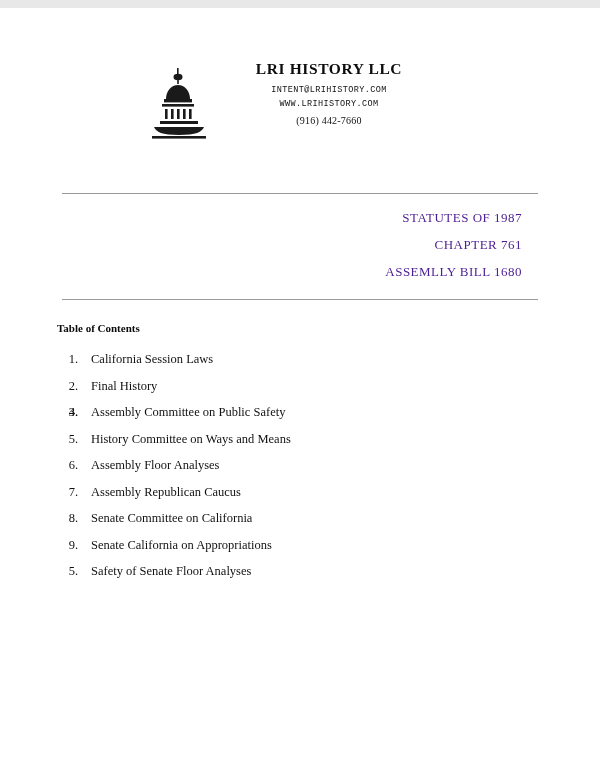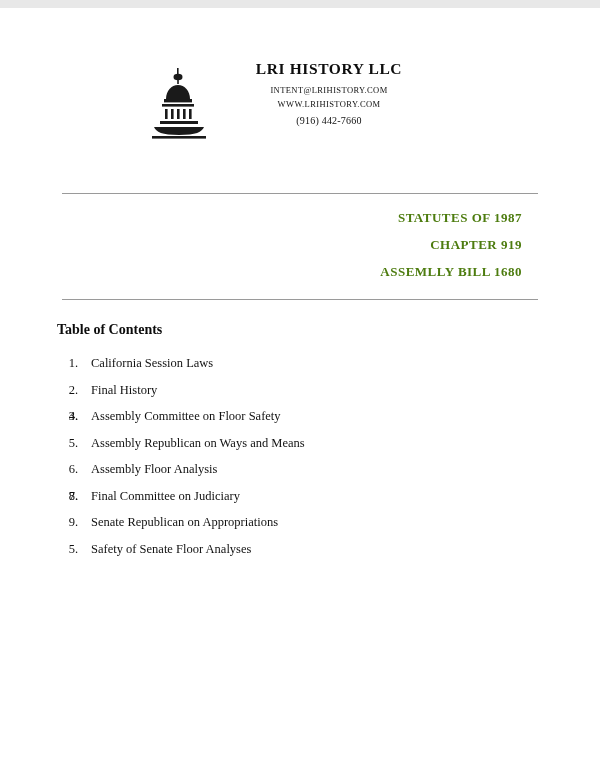--- a/index.html
+++ b/index.html
@@ -41,48 +41,49 @@
     letter-spacing: 0.6px;
     color: #0d0d0d;
     margin-bottom: 7px;
   }
   .company-email,
   .company-web {
     font-size: 8.5px;
     letter-spacing: 0.4px;
     color: #111;
     margin-bottom: 4px;
+    font-family: Liberation Mono, monospace;
   }
   .company-phone {
     font-size: 10px;
     letter-spacing: 0.2px;
     color: #111;
     margin-top: 6px;
   }
   .rule {
     border: 0;
     border-top: 1px solid #9a9a9a;
     margin: 0 62px;
   }
   .rule-top { margin-top: 33px; }
   .rule-bottom { margin-top: 19px; }
   .title-block {
     text-align: right;
     padding: 16px 78px 0 0;
   }
   .title-line {
     font-size: 13px;
-    font-weight: bold;
+    font-weight: normal;
     letter-spacing: 0.5px;
-    color: #4d7c0f;
+    color: #4c1d95;
     margin-bottom: 11px;
     text-align: right;
   }
   .toc-heading {
-    font-size: 14px;
+    font-size: 11px;
     font-weight: bold;
     color: #0b0b0b;
     margin: 22px 0 0 57px;
   }
   ol.toc {
     list-style: none;
     margin: 18px 0 0 0;
     padding: 0;
   }
   ol.toc li {
@@ -131,21 +132,21 @@
       <div class="company-email">INTENT@LRIHISTORY.COM</div>
       <div class="company-web">WWW.LRIHISTORY.COM</div>
       <div class="company-phone">(916) 442-7660</div>
     </div>
   </div>
 
   <hr class="rule rule-top">
 
   <div class="title-block">
     <div class="title-line">STATUTES OF 1987</div>
-    <div class="title-line">CHAPTER  919</div>
+    <div class="title-line">CHAPTER  761</div>
     <div class="title-line">ASSEMLLY BILL 1680</div>
   </div>
 
   <hr class="rule rule-bottom">
 
   <div class="toc-heading">Table of Contents</div>
 
   <ol class="toc">
     <li>
       <span class="num">1.</span>
@@ -153,40 +154,41 @@
     </li>
     <li>
       <span class="num">2.</span>
       <span>Final History</span>
     </li>
     <li>
       <span class="num">3.</span>
     </li>
     <li>
       <span class="num">4.</span>
-      <span>Assembly Committee on Floor Safety</span>
+      <span>Assembly Committee on Public Safety</span>
     </li>
     <li>
       <span class="num">5.</span>
-      <span>Assembly Republican on Ways and Means</span>
+      <span>History Committee on Ways and Means</span>
     </li>
     <li>
       <span class="num">6.</span>
-      <span>Assembly Floor Analysis</span>
+      <span>Assembly Floor Analyses</span>
     </li>
     <li>
       <span class="num">7.</span>
+      <span>Assembly Republican Caucus</span>
     </li>
     <li>
       <span class="num">8.</span>
-      <span>Final Committee on Judiciary</span>
+      <span>Senate Committee on California</span>
     </li>
     <li>
       <span class="num">9.</span>
-      <span>Senate Republican on Appropriations</span>
+      <span>Senate California on Appropriations</span>
     </li>
     <li>
       <span class="num">5.</span>
       <span>Safety of Senate Floor Analyses</span>
     </li>
   </ol>
 
 </div>
 
 </body></html>

